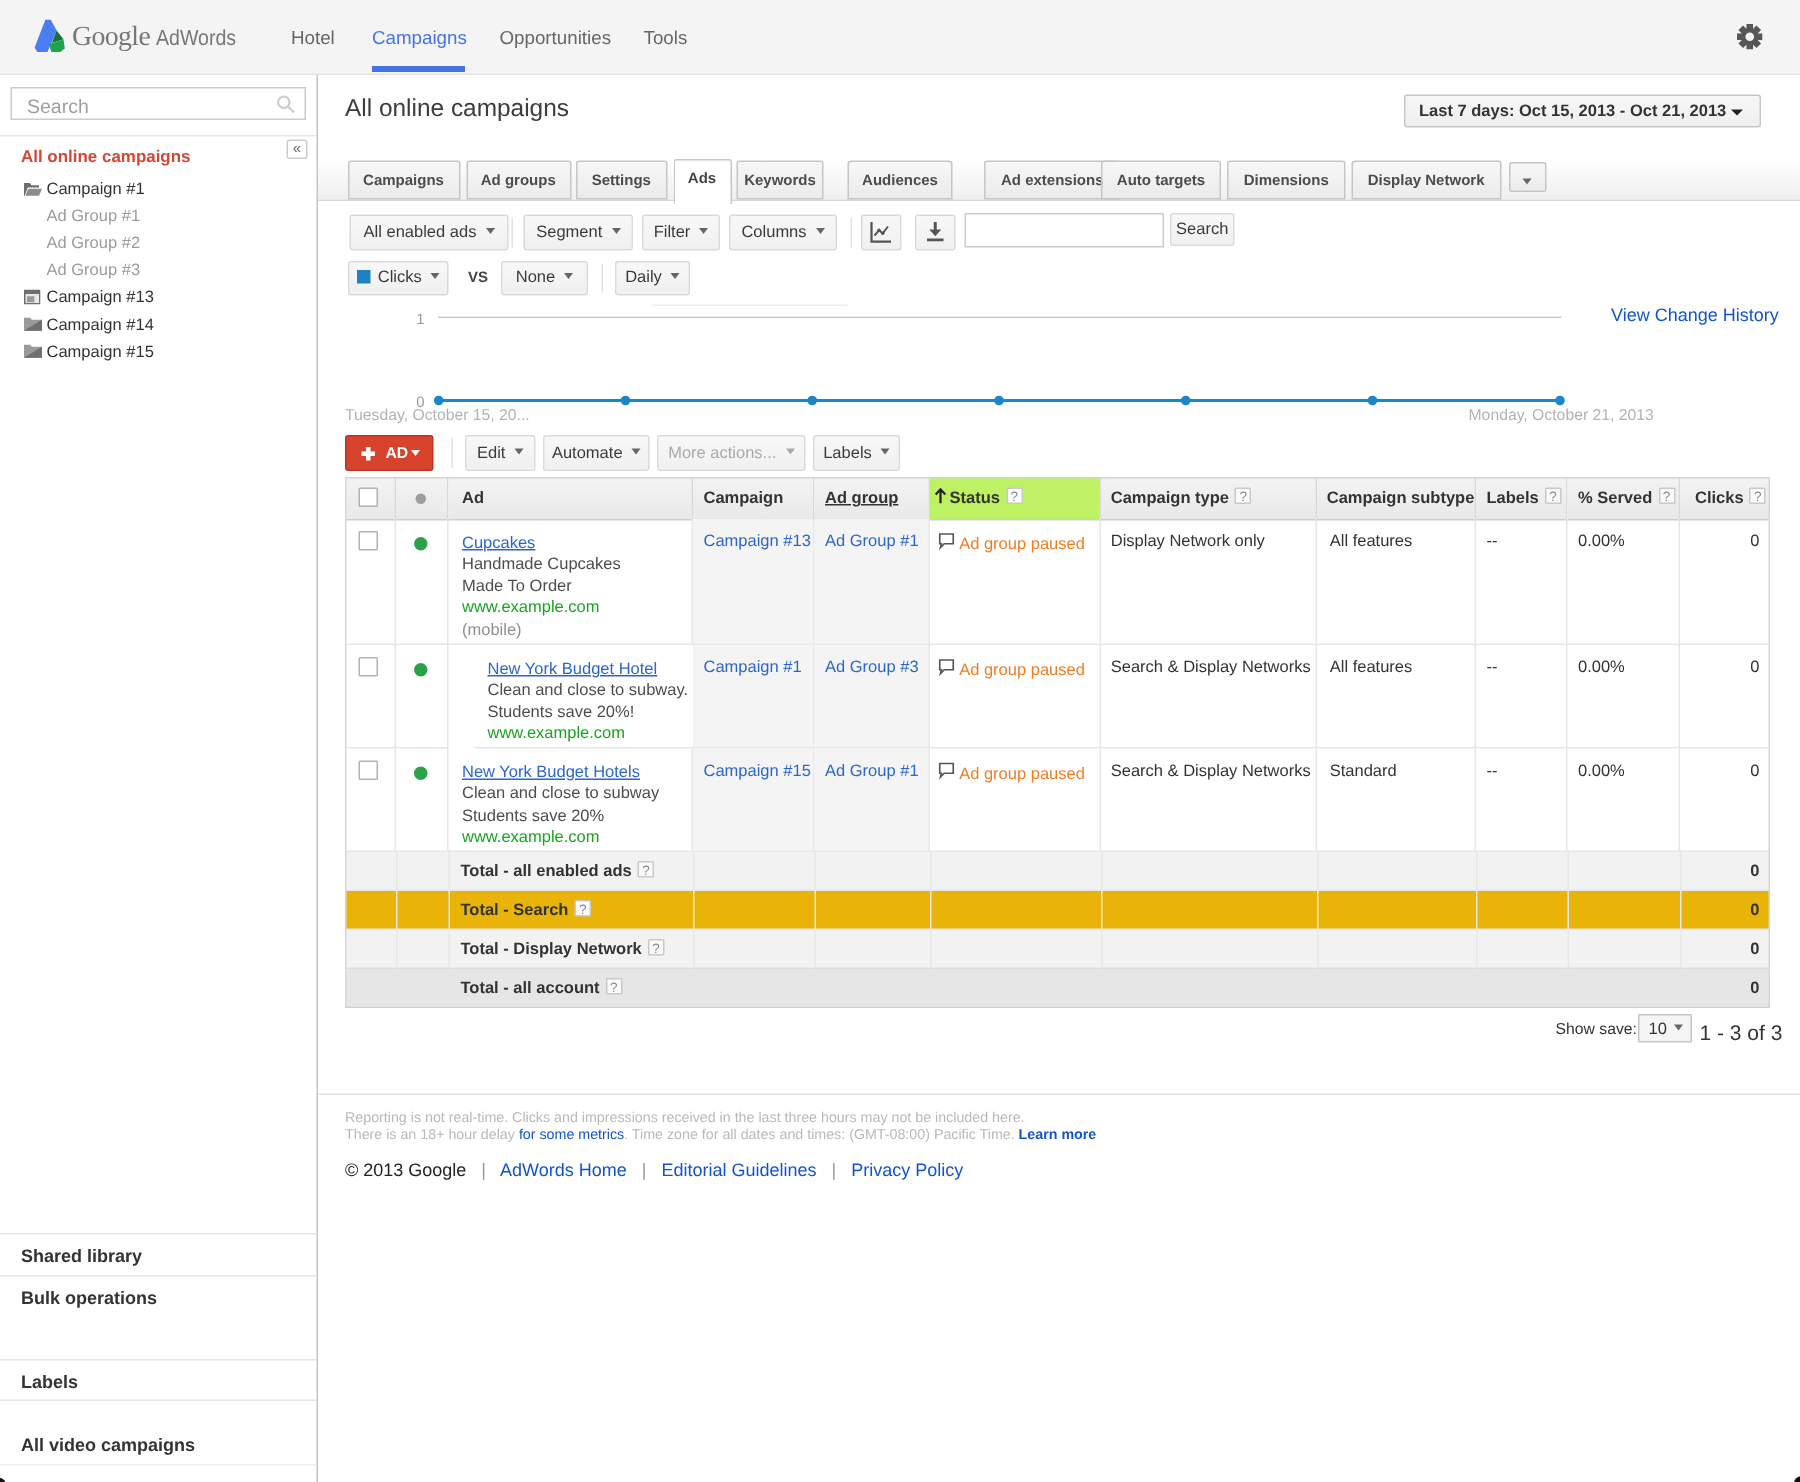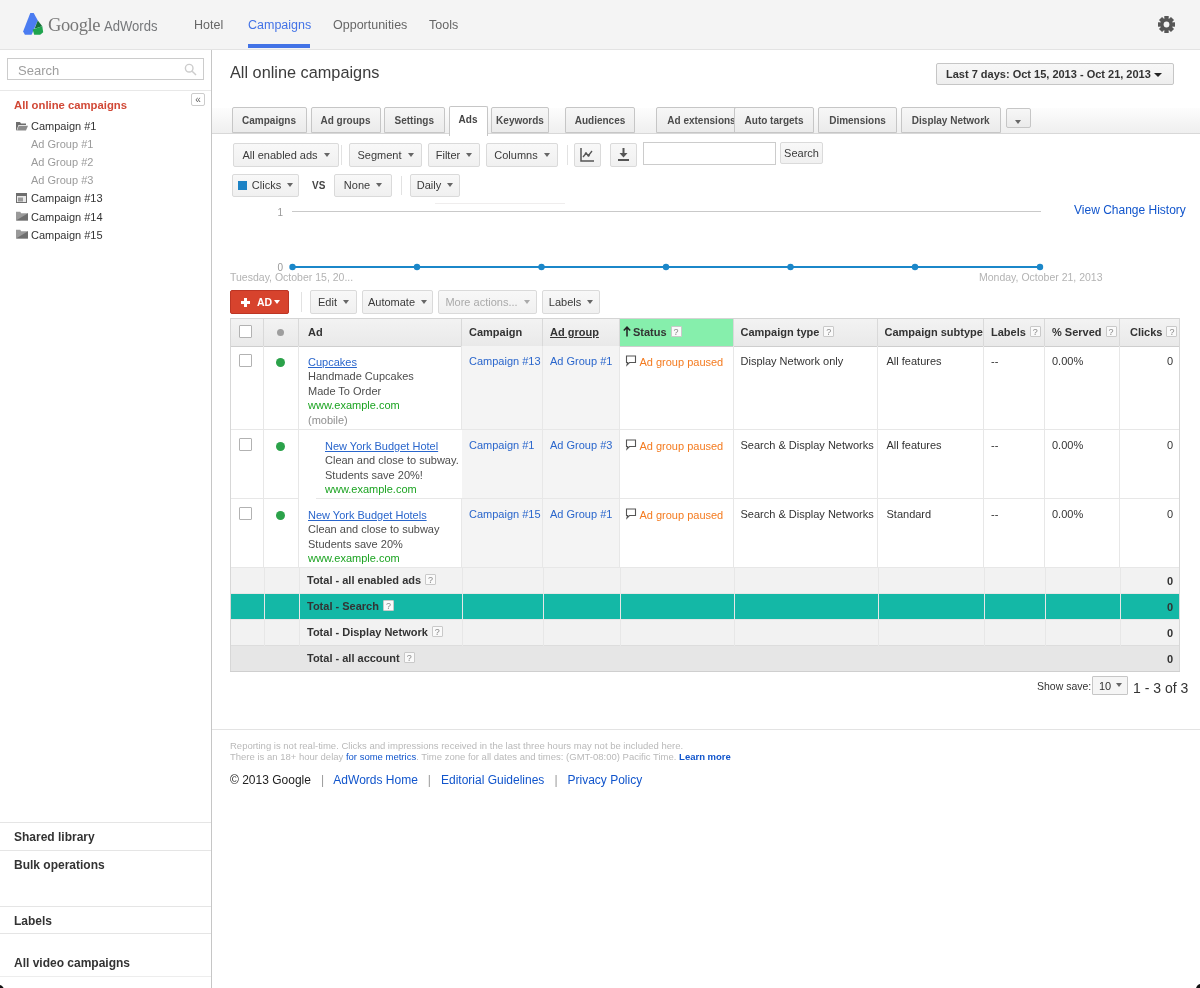--- a/index.html
+++ b/index.html
@@ -208,21 +208,21 @@
 
     <div class="hcell" style="left:0;width:33.5px;">
           <div class="cb" style="left:9px;top:7px;"></div>
         </div>
     <div class="hcell" style="left:33.5px;width:35.5px;">
           <div class="abs" style="left:13px;top:11px;width:7px;height:7px;border-radius:50%;background:#9e9e9e;"></div>
         </div>
     <div class="hcell" style="left:69px;width:163px;padding-left:9px;">Ad</div>
     <div class="hcell" style="left:232px;width:81px;padding-left:7px;">Campaign</div>
     <div class="hcell" style="left:313px;width:77px;padding-left:7px;text-decoration:underline;">Ad group</div>
-    <div class="hcell" style="left:390px;width:113.5px;background:#86efac;padding-left:2px;"><svg width="10" height="11" viewBox="0 0 10 11" style="vertical-align:-1px;margin-right:1px;">
+    <div class="hcell" style="left:390px;width:113.5px;background:#bef264;padding-left:2px;"><svg width="10" height="11" viewBox="0 0 10 11" style="vertical-align:-1px;margin-right:1px;">
             <path d="M5,10.5 L5,2 M1.8,4.6 L5,1.2 L8.2,4.6" stroke="#222" stroke-width="1.5" fill="none"></path>
           </svg>Status<span class="qbox">?</span></div>
     <div class="hcell" style="left:503.5px;width:144px;padding-left:7px;">Campaign type<span class="qbox">?</span></div>
     <div class="hcell" style="left:647.5px;width:106.5px;padding-left:7px;">Campaign subtype</div>
     <div class="hcell" style="left:754px;width:61px;padding-left:7px;">Labels<span class="qbox">?</span></div>
     <div class="hcell" style="left:815px;width:75px;padding-left:7px;">% Served<span class="qbox">?</span></div>
     <div class="hcell" style="left:890px;width:60px;padding-left:10px;border-right:none;">Clicks<span class="qbox">?</span></div>
     <div class="abs" style="left:0;top:28px;width:950px;height:0;border-top:1px solid #cecece;"></div>
 
     <div class="bcell" style="left:0;top:28px;width:33.5px;height:84px;border-bottom:1px solid #e7e7e7;">
@@ -292,21 +292,21 @@
           <div class="abs" style="left:69px;top:0;width:1px;height:26px;background:#e7e7e7;"></div>
           <div class="abs" style="left:232px;top:0;width:1px;height:26px;background:#e7e7e7;"></div>
           <div class="abs" style="left:313px;top:0;width:1px;height:26px;background:#e7e7e7;"></div>
           <div class="abs" style="left:390px;top:0;width:1px;height:26px;background:#e7e7e7;"></div>
           <div class="abs" style="left:503.5px;top:0;width:1px;height:26px;background:#e7e7e7;"></div>
           <div class="abs" style="left:647.5px;top:0;width:1px;height:26px;background:#e7e7e7;"></div>
           <div class="abs" style="left:754px;top:0;width:1px;height:26px;background:#e7e7e7;"></div>
           <div class="abs" style="left:815px;top:0;width:1px;height:26px;background:#e7e7e7;"></div>
           <div class="abs" style="left:890px;top:0;width:1px;height:26px;background:#e7e7e7;"></div>
     </div>
-    <div class="abs" style="left:0;top:276px;width:950px;height:26px;background:#14b8a6;border-bottom:1px solid #e7e7e7;">
+    <div class="abs" style="left:0;top:276px;width:950px;height:26px;background:#eab308;border-bottom:1px solid #e7e7e7;">
       <div class="abs" style="left:77px;top:6px;font-size:11px;font-weight:bold;color:#333;">Total - Search<span class="qbox">?</span></div>
       <div class="abs" style="right:7px;top:7px;font-size:11px;font-weight:bold;color:#333;">0</div>
       <div class="abs" style="left:33.5px;top:0;width:1px;height:26px;background:#e7e7e7;"></div>
           <div class="abs" style="left:69px;top:0;width:1px;height:26px;background:#e7e7e7;"></div>
           <div class="abs" style="left:232px;top:0;width:1px;height:26px;background:#e7e7e7;"></div>
           <div class="abs" style="left:313px;top:0;width:1px;height:26px;background:#e7e7e7;"></div>
           <div class="abs" style="left:390px;top:0;width:1px;height:26px;background:#e7e7e7;"></div>
           <div class="abs" style="left:503.5px;top:0;width:1px;height:26px;background:#e7e7e7;"></div>
           <div class="abs" style="left:647.5px;top:0;width:1px;height:26px;background:#e7e7e7;"></div>
           <div class="abs" style="left:754px;top:0;width:1px;height:26px;background:#e7e7e7;"></div>

